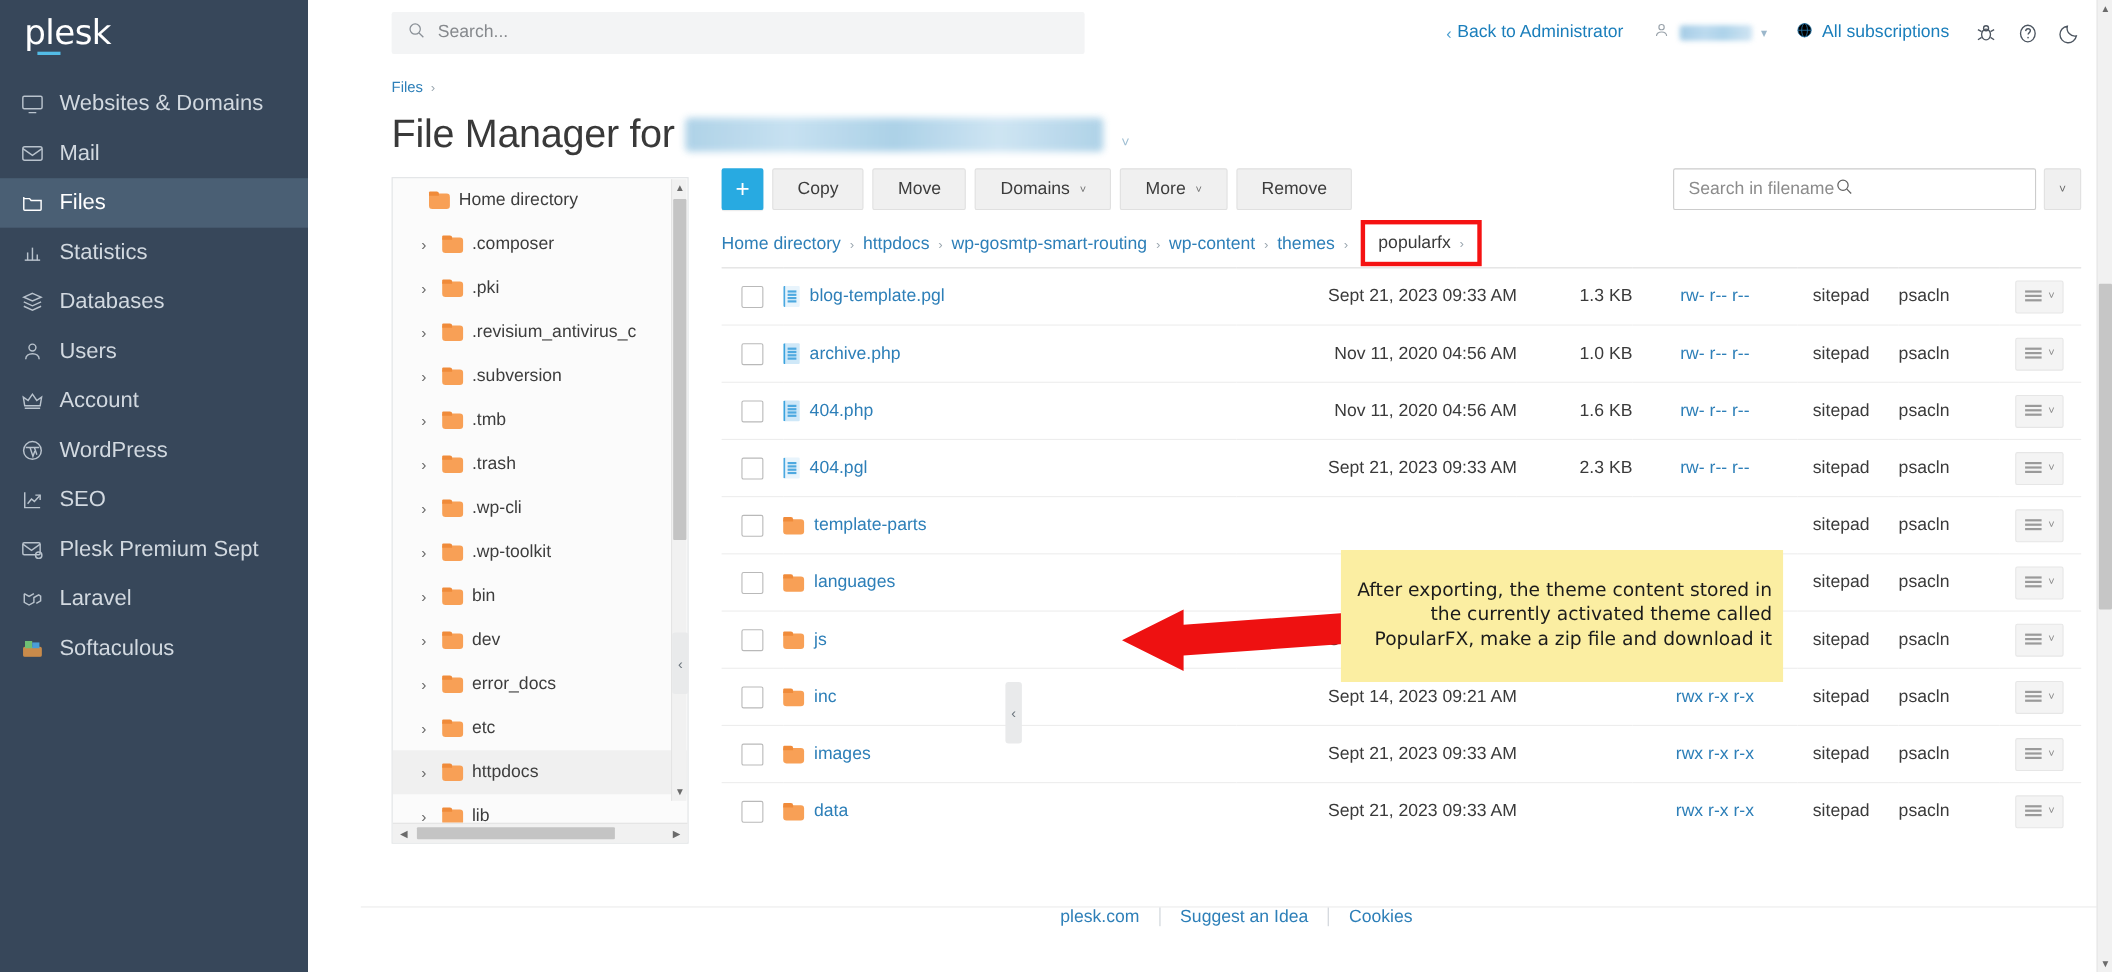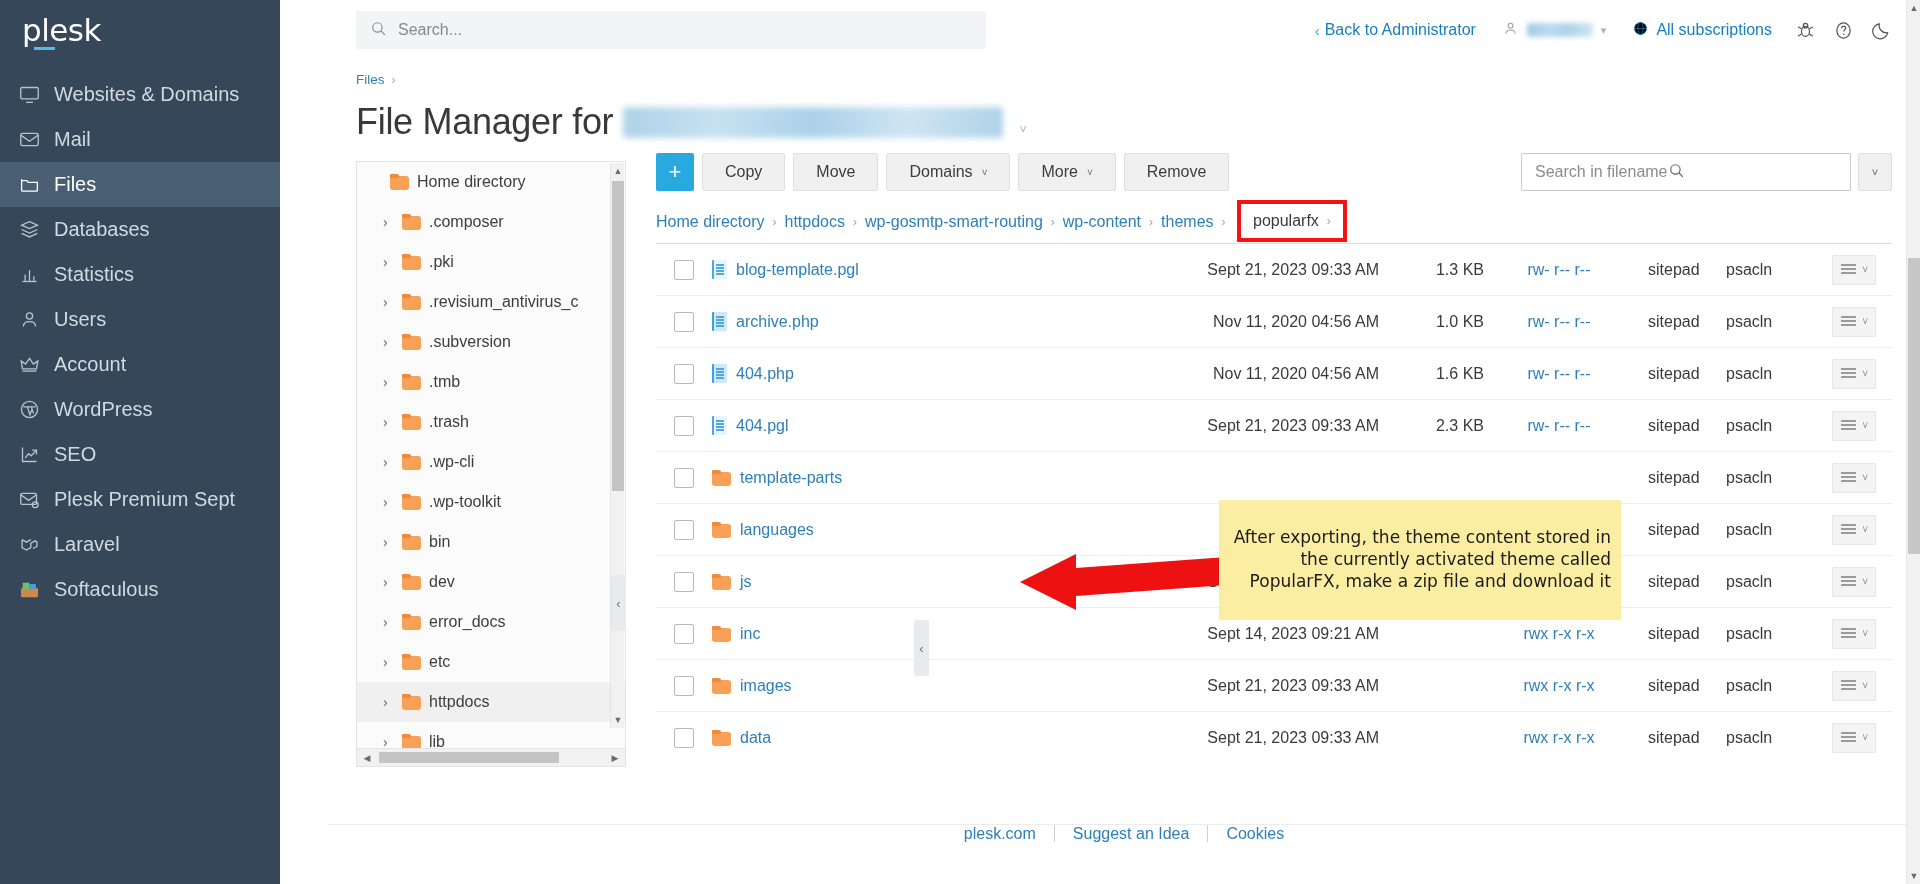--- a/index.html
+++ b/index.html
@@ -287,38 +287,38 @@
               <path d="M3 7.5h6l1.6 2H21v9a1 1 0 0 1-1 1H4a1 1 0 0 1-1-1z"></path>
               <path d="M3 7.5V5.8"></path>
             </svg>
           </span>
         <span>Files</span>
       </div>
 
       <div class="nav-item">
         <span class="ico">
             <svg viewBox="0 0 24 24">
-              <path d="M12 3l9 4-9 4-9-4z"></path>
-              <path d="M3 12l9 4 9-4"></path>
-              <path d="M3 16.5l9 4 9-4"></path>
-            </svg>
-          </span>
-        <span>Databases</span>
-      </div>
-
-      <div class="nav-item">
-        <span class="ico">
-            <svg viewBox="0 0 24 24">
               <line x1="4" y1="20" x2="20" y2="20"></line>
               <line x1="7" y1="20" x2="7" y2="12"></line>
               <line x1="12" y1="20" x2="12" y2="7"></line>
               <line x1="17" y1="20" x2="17" y2="14"></line>
             </svg>
           </span>
         <span>Statistics</span>
+      </div>
+
+      <div class="nav-item">
+        <span class="ico">
+            <svg viewBox="0 0 24 24">
+              <path d="M12 3l9 4-9 4-9-4z"></path>
+              <path d="M3 12l9 4 9-4"></path>
+              <path d="M3 16.5l9 4 9-4"></path>
+            </svg>
+          </span>
+        <span>Databases</span>
       </div>
 
       <div class="nav-item">
         <span class="ico">
             <svg viewBox="0 0 24 24">
               <circle cx="12" cy="8" r="3.6"></circle>
               <path d="M5 20c0-3.6 3.1-5.6 7-5.6s7 2 7 5.6"></path>
             </svg>
           </span>
         <span>Users</span>

